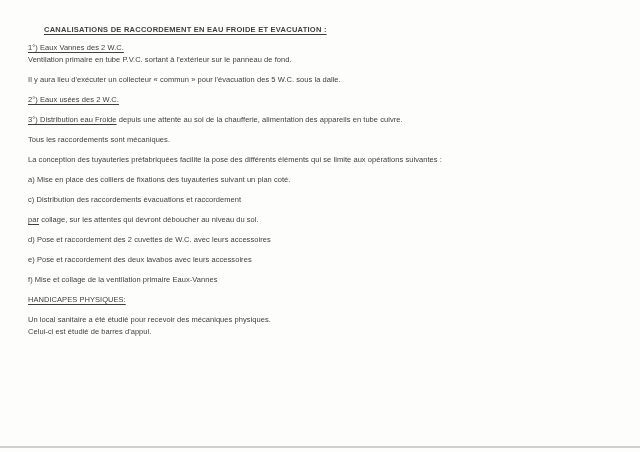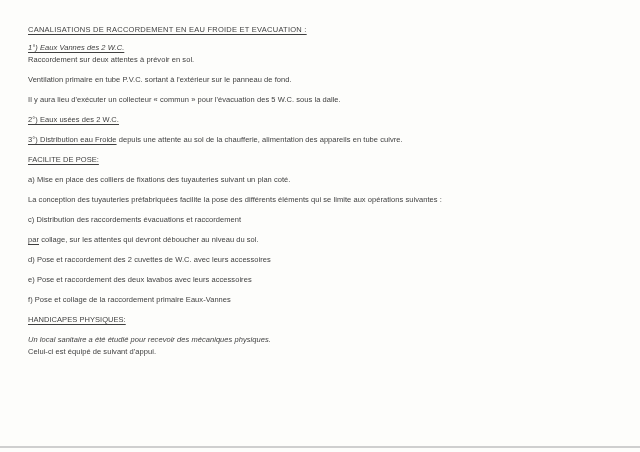--- a/index.html
+++ b/index.html
@@ -23,30 +23,30 @@
     right: 24px;
   }
   .block {
     font-size: 7.5px;
     line-height: 12px;
     margin-bottom: 8px;
     letter-spacing: 0.05px;
     white-space: nowrap;
   }
   .block.title {
-    font-weight: normal;
+    font-weight: bold;
     letter-spacing: 0.25px;
     margin-bottom: 6px;
+    margin-left: 16px;
   }
   .block.section {
     margin-top: 4px;
   }
   .block.tight {
     margin-bottom: 0;
-    font-style: italic;
   }
   .u {
     text-decoration: underline;
     text-underline-offset: 2px;
   }
   .page-bottom-line {
     position: absolute;
     left: 0;
     right: 0;
     top: 446px;
@@ -54,31 +54,30 @@
     background: var(--edge-color, #cfcfcf);
   }
 </style>
 </head>
 <body>
 
 <div class="page">
   <div class="content" id="doc-content">
       <div class="block title"><span class="u">CANALISATIONS DE RACCORDEMENT EN EAU FROIDE ET EVACUATION :</span></div>
       <div class="block subheading tight"><span class="u">1°) Eaux Vannes des 2 W.C.</span></div>
-      <div class="block body"><span>Raccordement sur deux attentes à prévoir en sol.</span></div>
       <div class="block body"><span>Ventilation primaire en tube P.V.C. sortant à l'extérieur sur le panneau de fond.</span></div>
       <div class="block body"><span>Il y aura lieu d'exécuter un collecteur « commun » pour l'évacuation des 5 W.C. sous la dalle.</span></div>
       <div class="block subheading"><span class="u">2°) Eaux usées des 2 W.C.</span></div>
       <div class="block body"><span class="u">3°) Distribution eau Froide</span><span> depuis une attente au sol de la chaufferie, alimentation des appareils en tube cuivre.</span></div>
-      <div class="block section"><span class="u">FACILITE DE POSE:</span></div>
+      <div class="block body"><span>Tous les raccordements sont mécaniques.</span></div>
+      <div class="block body"><span>La conception des tuyauteries préfabriquées facilite la pose des différents éléments qui se limite aux opérations suivantes :</span></div>
       <div class="block body"><span>a) Mise en place des colliers de fixations des tuyauteries suivant un plan coté.</span></div>
-      <div class="block body"><span>La conception des tuyauteries préfabriquées facilite la pose des différents éléments qui se limite aux opérations suivantes :</span></div>
       <div class="block body"><span>c) Distribution des raccordements évacuations et raccordement</span></div>
       <div class="block body"><span class="u">par</span><span> collage, sur les attentes qui devront déboucher au niveau du sol.</span></div>
       <div class="block body"><span>d) Pose et raccordement des 2 cuvettes de W.C. avec leurs accessoires</span></div>
       <div class="block body"><span>e) Pose et raccordement des deux lavabos avec leurs accessoires</span></div>
-      <div class="block body"><span>f) Pose et collage de la raccordement primaire Eaux-Vannes</span></div>
+      <div class="block body"><span>f) Mise et collage de la ventilation primaire Eaux-Vannes</span></div>
       <div class="block section"><span class="u">HANDICAPES PHYSIQUES:</span></div>
       <div class="block body tight"><span>Un local sanitaire a été étudié pour recevoir des mécaniques physiques.</span></div>
-      <div class="block body"><span>Celui-ci est équipé de suivant d'appui.</span></div>
+      <div class="block body"><span>Celui-ci est étudié de barres d'appui.</span></div>
     </div>
   <div class="page-bottom-line"></div>
 </div>
 
 </body></html>

